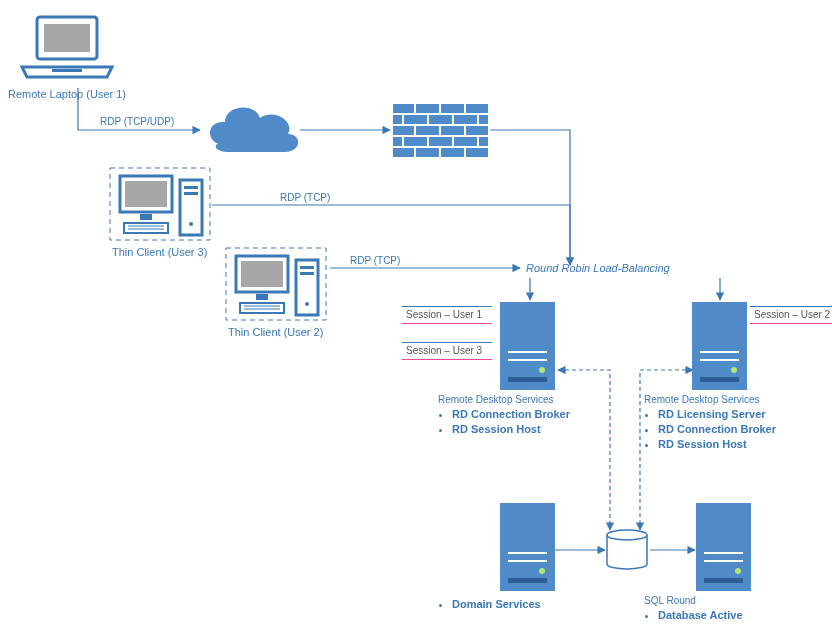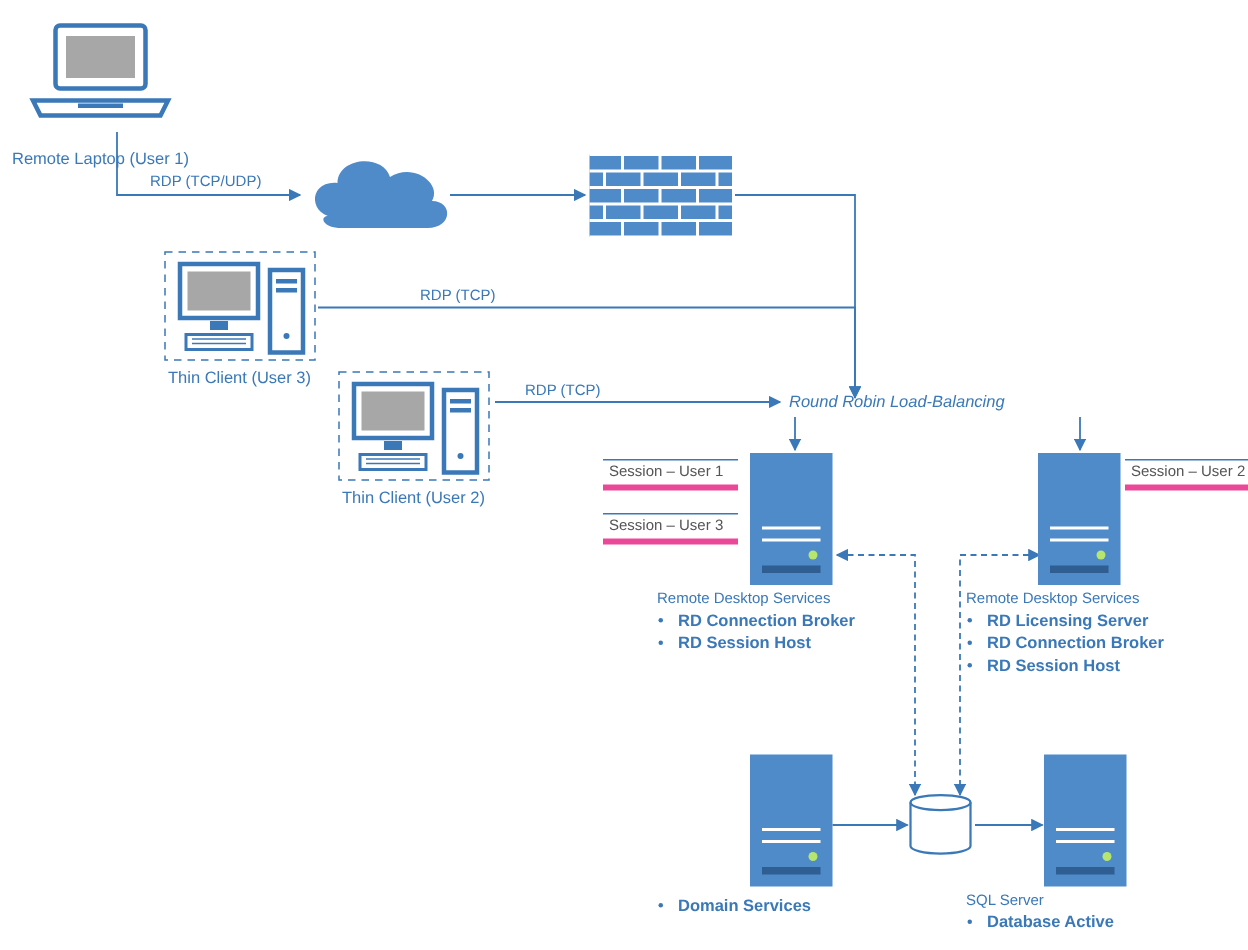--- a/index.html
+++ b/index.html
@@ -36,21 +36,21 @@
     margin: 0;
     padding: 0;
     line-height: 1.35;
   }
   .italic {
     font-style: italic;
   }
   .session-box {
     position: absolute;
     border-top: 1px solid #3a78b8;
-    border-bottom: 4px solid #ec4899;
+    border-bottom: 1px solid #ec4899;
     font-size: 10px;
     color: #555;
     padding: 2px 4px;
     height: 12px;
     line-height: 12px;
     box-sizing: content-box;
   }
   .edge-label {
     position: absolute;
     font-size: 10px;
@@ -211,21 +211,21 @@
     <rect x="8" y="75" width="39" height="5" fill="#2f5e93"></rect>
   </g>
 
   <g transform="translate(607,530)">
     <ellipse cx="20" cy="5" rx="20" ry="5" fill="none" stroke="#3a78b8" stroke-width="1.5"></ellipse>
     <path d="M 0 5 L 0 34 A 20 5 0 0 0 40 34 L 40 5" fill="none" stroke="#3a78b8" stroke-width="1.5"></path>
   </g>
 
 </svg>
 
-<div class="node-label" style="left:8px; top:100px;">Remote Laptop (User 1)</div>
+<div class="node-label" style="left:8px; top:88px;">Remote Laptop (User 1)</div>
 <div class="node-label" style="left:112px; top:246px;">Thin Client (User 3)</div>
 <div class="node-label" style="left:228px; top:326px;">Thin Client (User 2)</div>
 <div class="node-label italic" style="left:526px; top:262px;">Round Robin Load-Balancing</div>
 
 <div class="edge-label" style="left:100px; top:116px;">RDP (TCP/UDP)</div>
 <div class="edge-label" style="left:280px; top:192px;">RDP (TCP)</div>
 <div class="edge-label" style="left:350px; top:255px;">RDP (TCP)</div>
 
 <div class="session-box" style="left:402px; top:306px; width:82px;">Session – User 1</div>
 <div class="session-box" style="left:402px; top:342px; width:82px;">Session – User 3</div>
@@ -248,19 +248,19 @@
   </ul>
 </div>
 
 <div class="service-block" style="left:438px; top:595px;">
   <ul class="service-list">
     <li>Domain Services</li>
   </ul>
 </div>
 
 <div class="service-block" style="left:644px; top:595px;">
-  <div class="service-title">SQL Server</div>
+  <div class="service-title">SQL Round</div>
   <ul class="service-list">
     <li>Database Active</li>
   </ul>
 </div>
 
 </div>
 
 </body></html>

